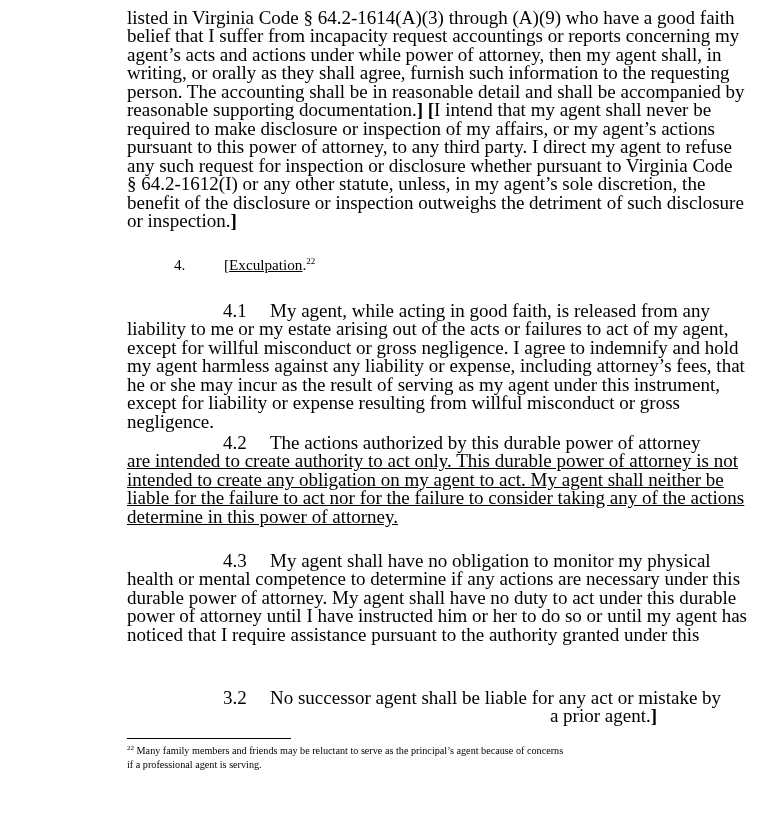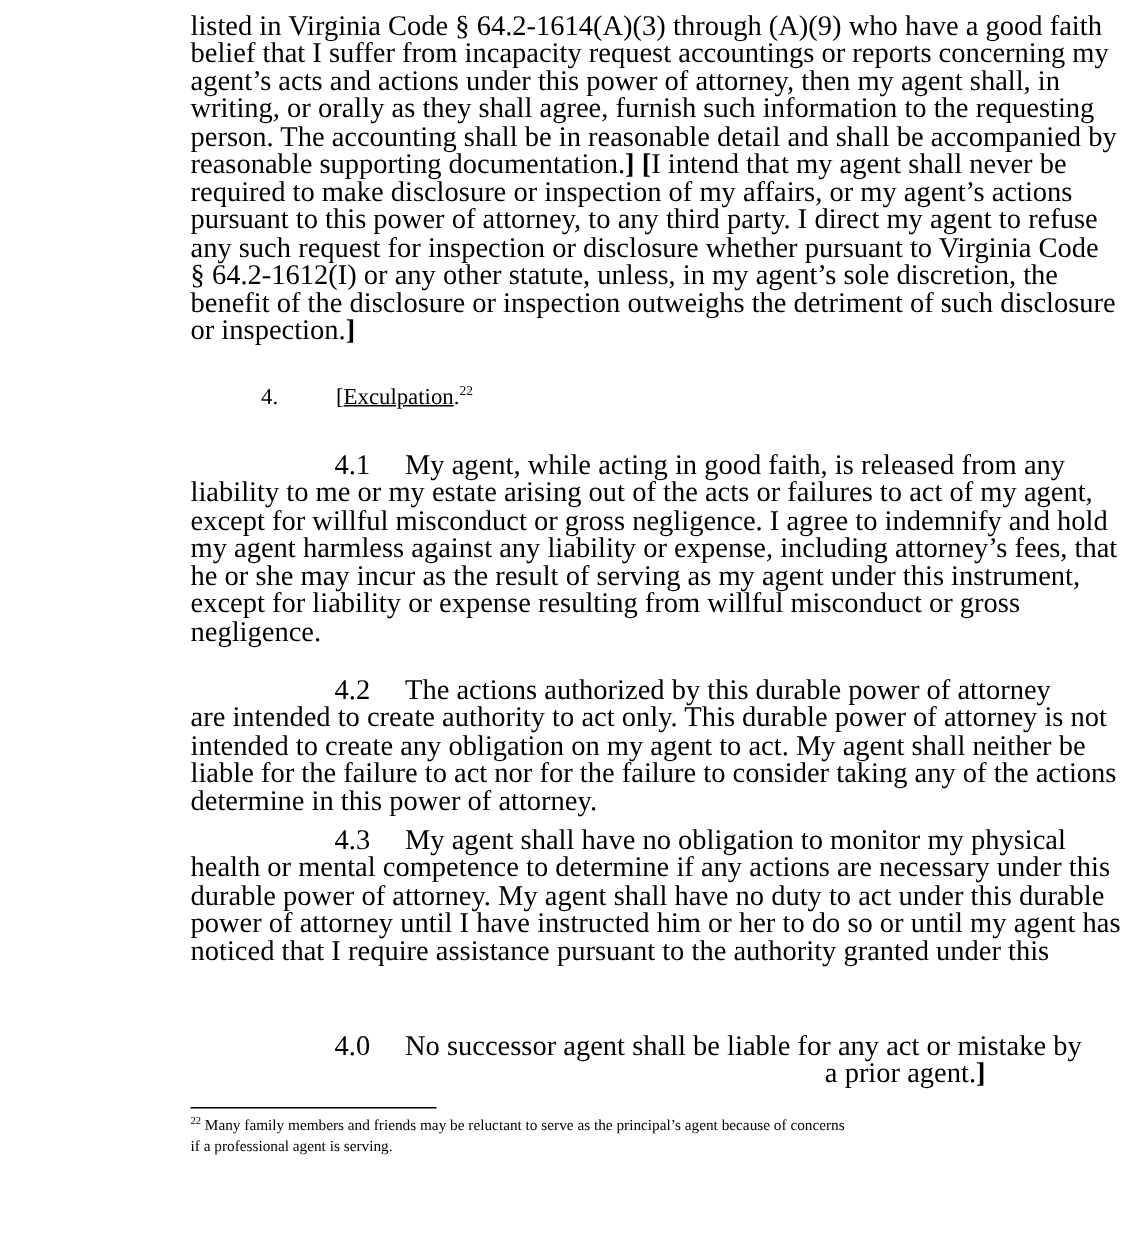--- a/index.html
+++ b/index.html
@@ -21,21 +21,21 @@
   .footnote { position: absolute; left: 127px; top: 744px; width: 530px; font-size: 10.2px; line-height: 14.2px; }
   .footnote .line { white-space: nowrap; }
 </style>
 </head>
 <body>
 
 <div class="page">
   <p class="para" style="position:absolute; top:9px; left:0;">
     <span class="line">listed in Virginia Code § 64.2-1614(A)(3) through (A)(9) who have a good faith</span>
     <span class="line">belief that I suffer from incapacity request accountings or reports concerning my</span>
-    <span class="line">agent’s acts and actions under this power of attorney, then my agent shall, in</span>
+    <span class="line">agent’s acts and actions under while power of attorney, then my agent shall, in</span>
     <span class="line">writing, or orally as they shall agree, furnish such information to the requesting</span>
     <span class="line">person. The accounting shall be in reasonable detail and shall be accompanied by</span>
     <span class="line"><span>reasonable supporting documentation.</span><span class="bb">]</span> <span class="bb">[</span><span>I intend that my agent shall never be</span></span>
     <span class="line">required to make disclosure or inspection of my affairs, or my agent’s actions</span>
     <span class="line">pursuant to this power of attorney, to any third party. I direct my agent to refuse</span>
     <span class="line">any such request for inspection or disclosure whether pursuant to Virginia Code</span>
     <span class="line">§ 64.2-1612(I) or any other statute, unless, in my agent’s sole discretion, the</span>
     <span class="line">benefit of the disclosure or inspection outweighs the detriment of such disclosure</span>
     <span class="line"><span>or inspection.</span><span class="bb">]</span></span>
   </p>
@@ -52,21 +52,21 @@
   <div style="padding-top:18.45px;">
     <span class="line">liability to me or my estate arising out of the acts or failures to act of my agent,</span>
     <span class="line">except for willful misconduct or gross negligence. I agree to indemnify and hold</span>
     <span class="line">my agent harmless against any liability or expense, including attorney’s fees, that</span>
     <span class="line">he or she may incur as the result of serving as my agent under this instrument,</span>
     <span class="line">except for liability or expense resulting from willful misconduct or gross</span>
     <span class="line">negligence.</span>
   </div>
 </div>
 
-<div class="sub para" style="top:452px;">
+<div class="sub para" style="top:434px;text-decoration:underline;">
   <span class="num">4.2</span>
   <span class="first">The actions authorized by this durable power of attorney</span>
   <div style="padding-top:18.45px;">
     <span class="line">are intended to create authority to act only. This durable power of attorney is not</span>
     <span class="line">intended to create any obligation on my agent to act. My agent shall neither be</span>
     <span class="line">liable for the failure to act nor for the failure to consider taking any of the actions</span>
     <span class="line">determine in this power of attorney.</span>
   </div>
 </div>
 
@@ -75,21 +75,21 @@
   <span class="first">My agent shall have no obligation to monitor my physical</span>
   <div style="padding-top:18.45px;">
     <span class="line">health or mental competence to determine if any actions are necessary under this</span>
     <span class="line">durable power of attorney. My agent shall have no duty to act under this durable</span>
     <span class="line">power of attorney until I have instructed him or her to do so or until my agent has</span>
     <span class="line">noticed that I require assistance pursuant to the authority granted under this</span>
   </div>
 </div>
 
 <div class="sub para" style="top:689px;">
-  <span class="num">4.0</span>
+  <span class="num">3.2</span>
   <span class="first">No successor agent shall be liable for any act or mistake by</span>
   <div style="padding-top:18.45px;text-align:right;">
     <span class="line"><span>a prior agent.</span><span class="bb">]</span></span>
   </div>
 </div>
 
 <div class="fn-rule"></div>
 
 <div class="footnote">
   <span class="line"><sup style="font-size:7px; vertical-align:4px;">22</sup> <span>Many family members and friends may be reluctant to serve as the principal’s agent because of concerns</span></span>

